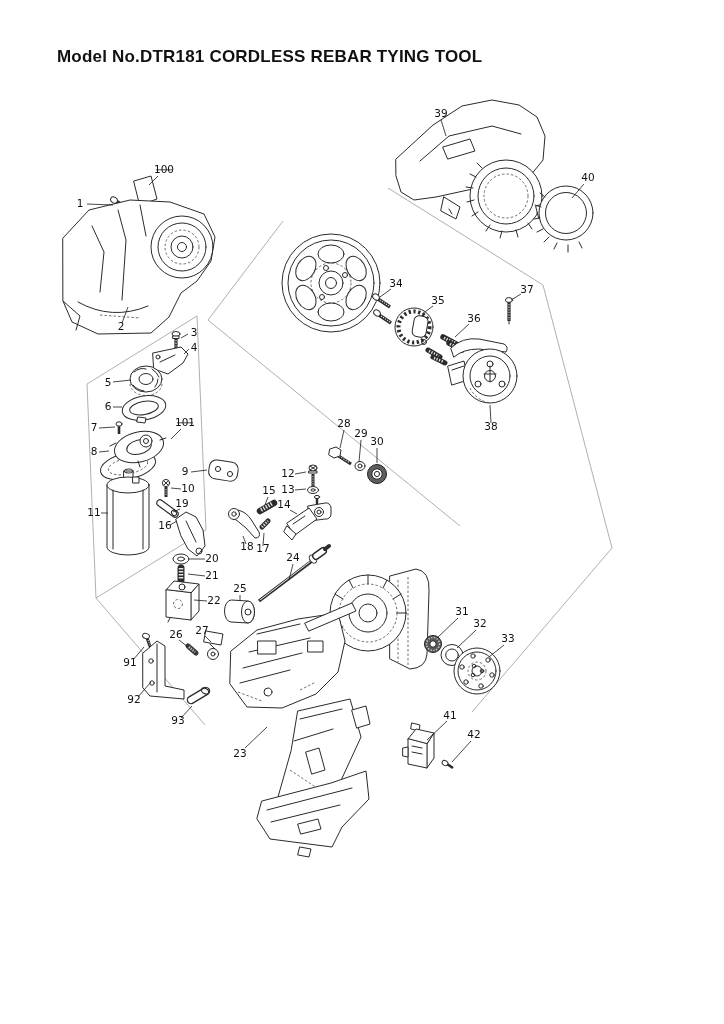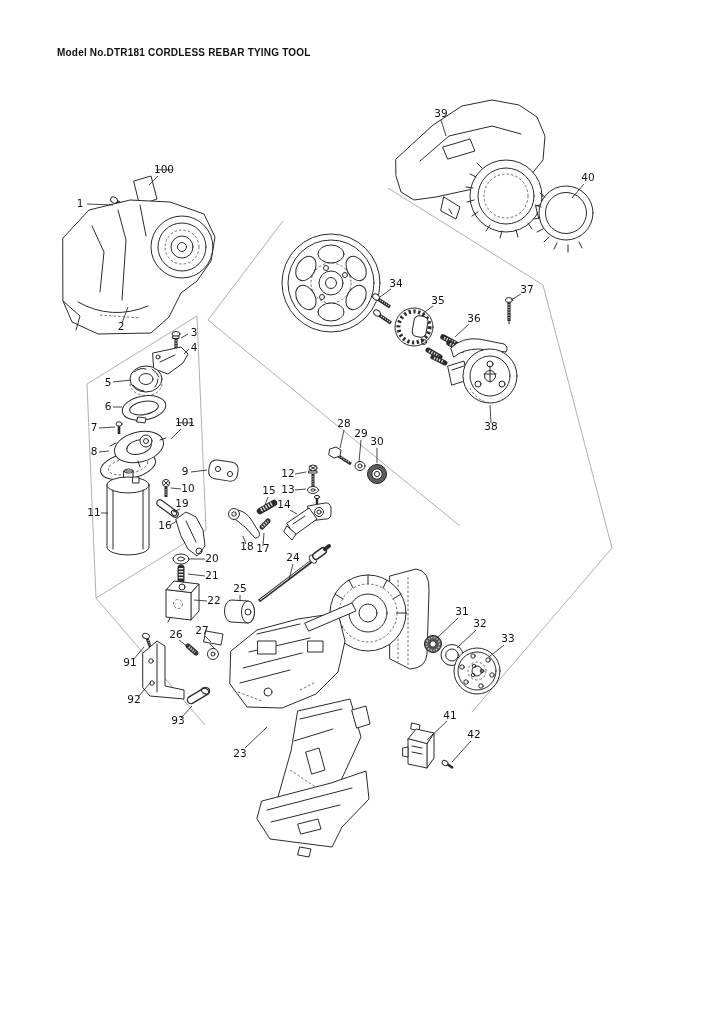--- a/index.html
+++ b/index.html
@@ -1,18 +1,18 @@
 <!DOCTYPE html>
 <html><head>
 <meta charset="utf-8">
 <style>
   html,body{margin:0;padding:0;background:#ffffff;}
   #page{position:relative;width:724px;height:1024px;background:#fff;overflow:hidden;
         font-family:"Liberation Sans",sans-serif;}
-  #title{position:absolute;left:57px;top:47px;font-size:10px;font-weight:bold;
+  #title{position:absolute;left:57px;top:47px;font-size:17px;font-weight:bold;
          color:#111;letter-spacing:.2px;white-space:nowrap;}
   svg{position:absolute;left:0;top:0;}
   .p{fill:#fff;stroke:#2b2b2b;stroke-width:1;stroke-linejoin:round;stroke-linecap:round;}
   .l{fill:none;stroke:#2b2b2b;stroke-width:1;stroke-linejoin:round;stroke-linecap:round;}
   .d{fill:none;stroke:#4a4a4a;stroke-width:.8;stroke-dasharray:2.5,2;}
   .cl{fill:none;stroke:#8d8d8d;stroke-width:.7;}
   .leader{stroke:#1a1a1a;stroke-width:.8;}
   .callout{font-family:"DejaVu Sans",sans-serif;font-size:10.5px;fill:#111;text-anchor:middle;}
 </style>
 </head>

